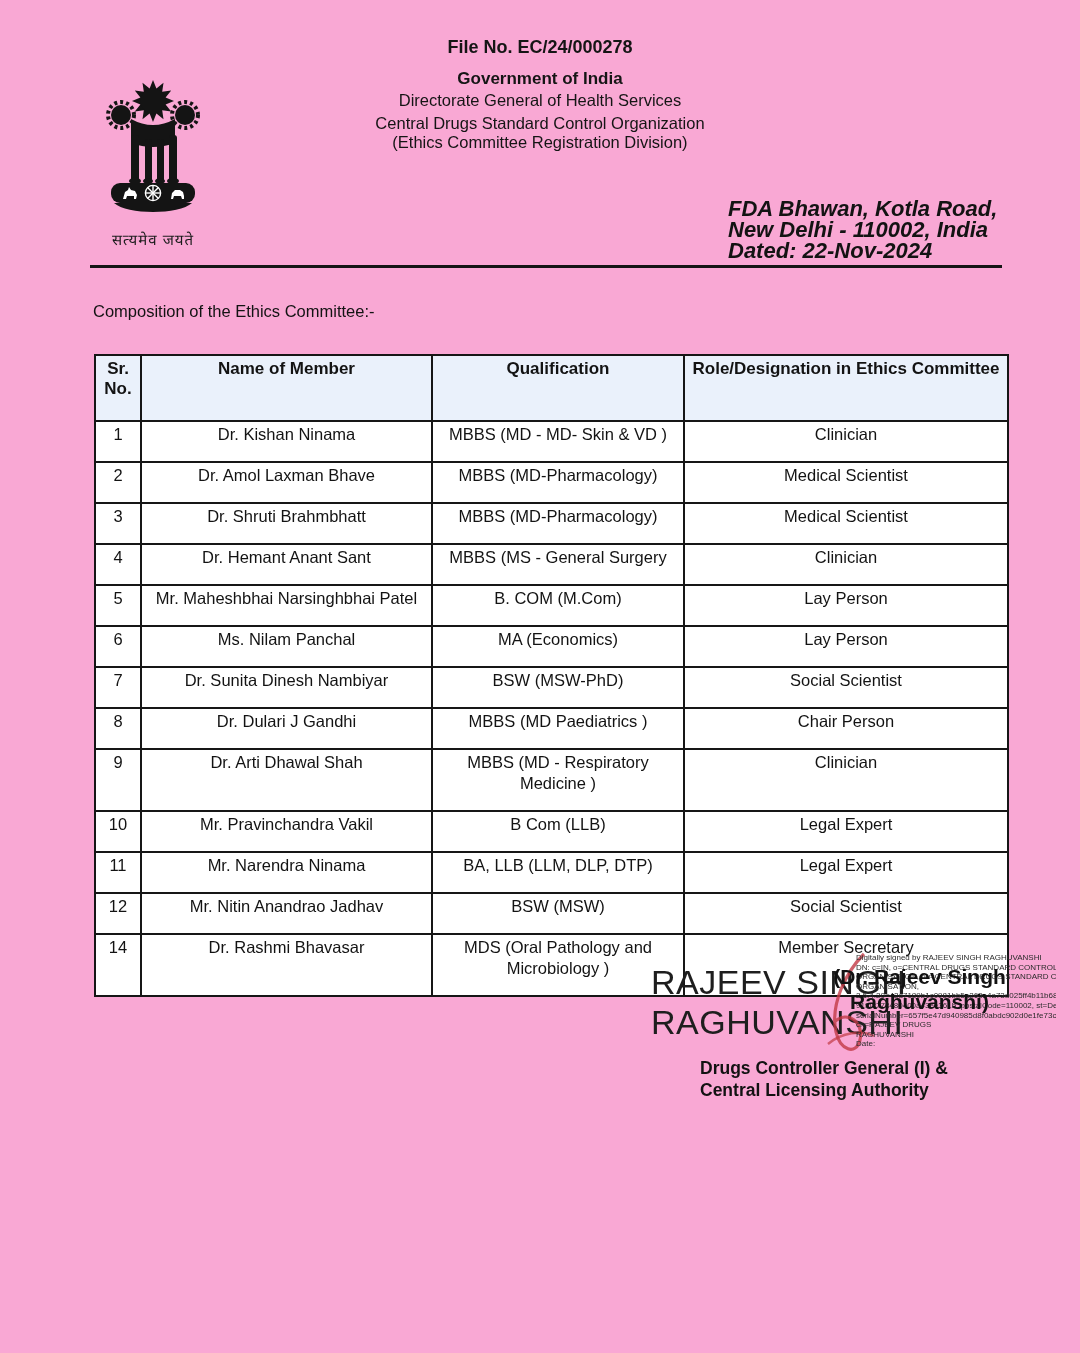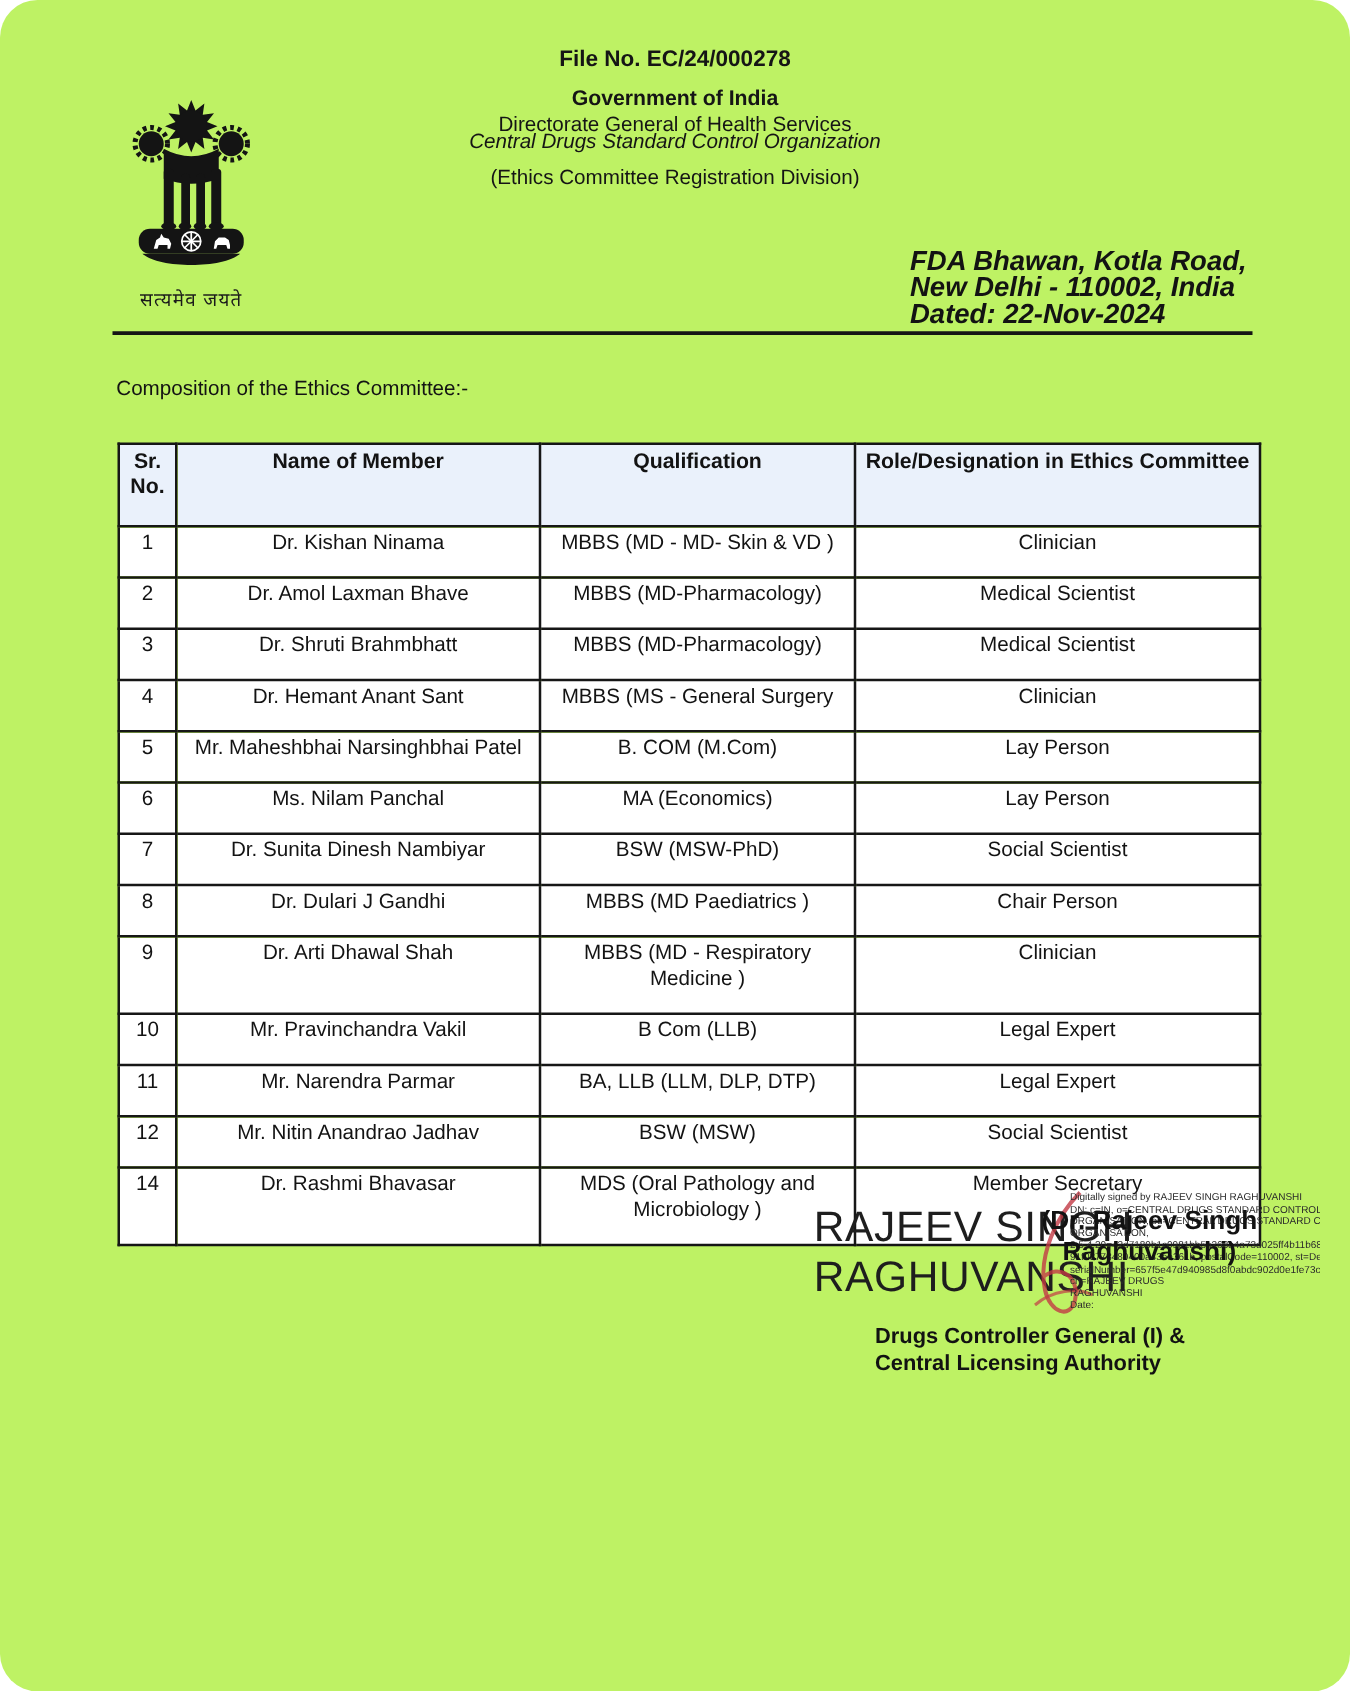--- a/index.html
+++ b/index.html
@@ -2,30 +2,29 @@
 <html><head>
 <meta charset="utf-8">
 <style>
   * { margin: 0; padding: 0; box-sizing: border-box; }
   html, body { background: #ffffff; }
   body { font-family: "Liberation Sans", sans-serif; color: #111; }
   .page {
     position: relative;
     width: 1080px;
     height: 1353px;
-    background: #bef264;
+    background: #f9a8d4;
     overflow: hidden;
-    border-radius: 30px;
   }
   
   .center-head { position: absolute; left: 0; width: 100%; text-align: center; color: #151515; }
   .file-no   { top: 37px;  font-size: 18px; font-weight: bold; }
   .gov-line  { top: 69px;  font-size: 17px; font-weight: bold; }
   .sub-line1 { top: 91px;  font-size: 16.5px; }
-  .sub-line2 { top: 104px; font-size: 16.5px; font-style: italic; }
+  .sub-line2 { top: 114px; font-size: 16.5px; }
   .sub-line3 { top: 133px; font-size: 16.5px; }
 
   .emblem { position: absolute; left: 101px; top: 64px; width: 104px; height: 160px; }
   .motto  { position: absolute; left: 91px; top: 229px; width: 124px; text-align: center;
             font-size: 15px; color: #1a1a1a; letter-spacing: 1px; }
 
   .address { position: absolute; left: 728px; top: 198px; font-size: 22px; font-weight: bold;
              line-height: 21px; color: #131313; font-style: italic; }
 
   .rule { position: absolute; left: 90px; top: 265px; width: 912px; height: 3px; background: #151515; }
@@ -195,21 +194,21 @@
         <td>Clinician</td>
       </tr>
       <tr>
         <td>10</td>
         <td>Mr. Pravinchandra  Vakil</td>
         <td>B Com  (LLB)</td>
         <td>Legal Expert</td>
       </tr>
       <tr>
         <td>11</td>
-        <td>Mr. Narendra  Parmar</td>
+        <td>Mr. Narendra  Ninama</td>
         <td>BA, LLB  (LLM, DLP, DTP)</td>
         <td>Legal Expert</td>
       </tr>
       <tr>
         <td>12</td>
         <td>Mr. Nitin Anandrao Jadhav</td>
         <td>BSW  (MSW)</td>
         <td>Social Scientist</td>
       </tr>
       <tr>

